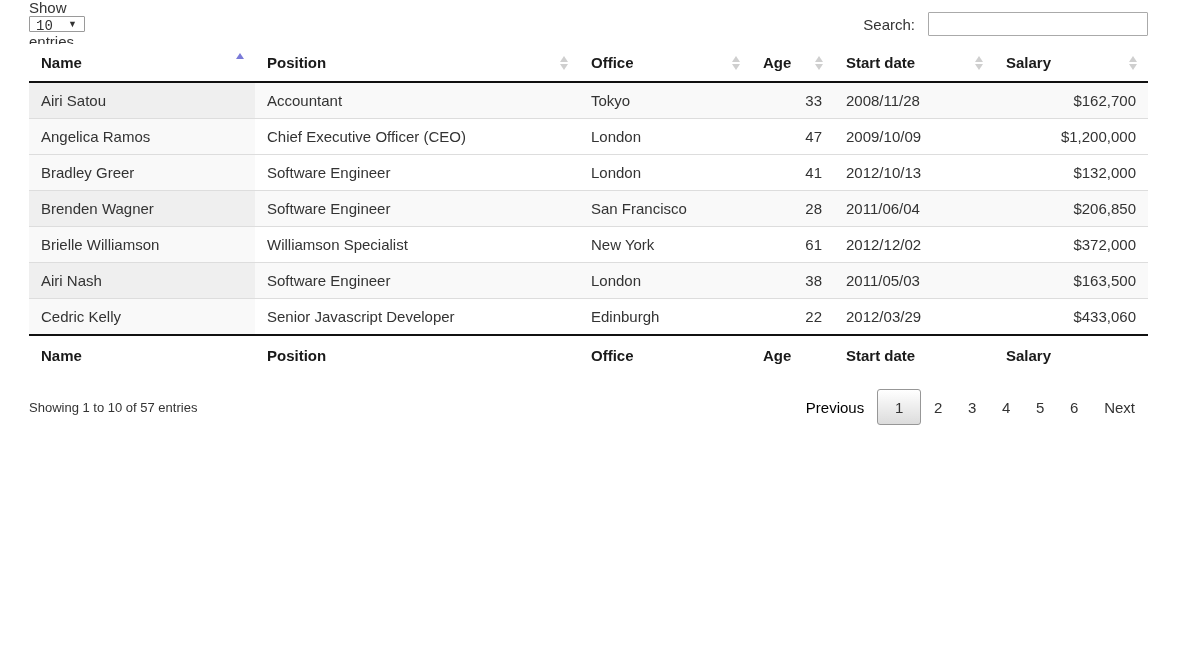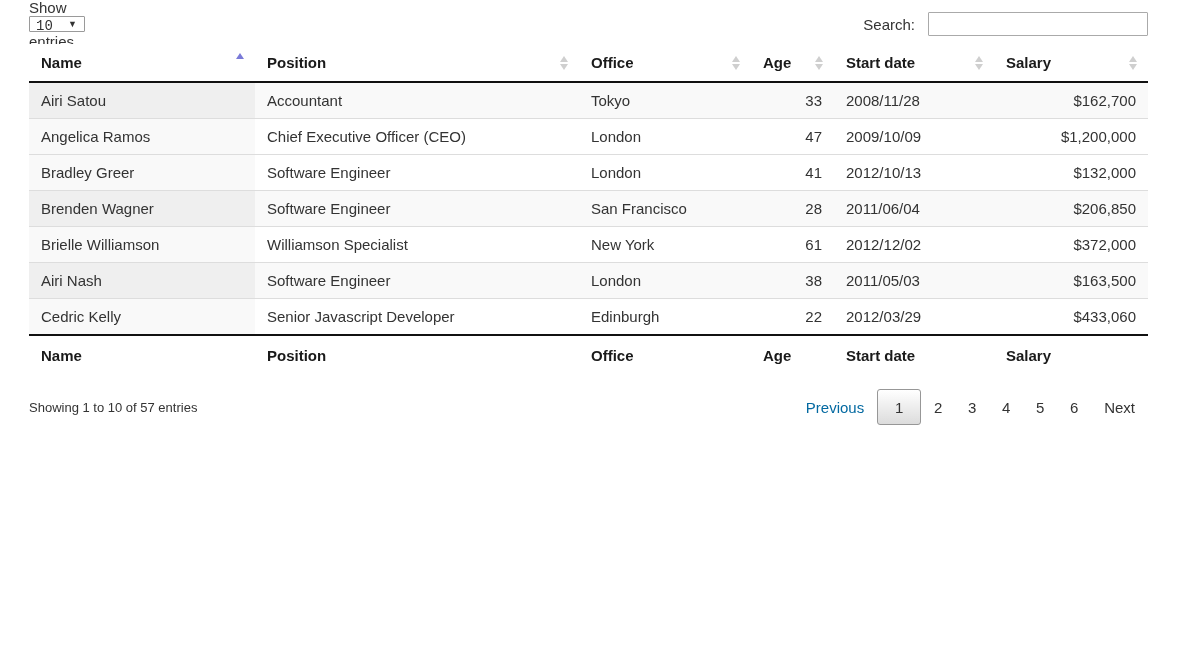--- a/index.html
+++ b/index.html
@@ -213,21 +213,21 @@
     font-size: 15px;
     color: #333333;
     background: transparent;
     border: 1px solid transparent;
     border-radius: 2px;
     cursor: pointer;
     text-decoration: none;
     user-select: none;
   }
   .pg-btn.disabled {
-    color: #0369a1;
+    color: #000000;
     cursor: default;
   }
   .pg-btn.current {
     background: linear-gradient(to bottom, #ffffff 0%, #dcdcdc 100%);
     border: 1px solid #979797;
     color: #333333;
     min-width: 44px;
     height: 36px;
     padding: 0 10px;
     border-radius: 3px;

